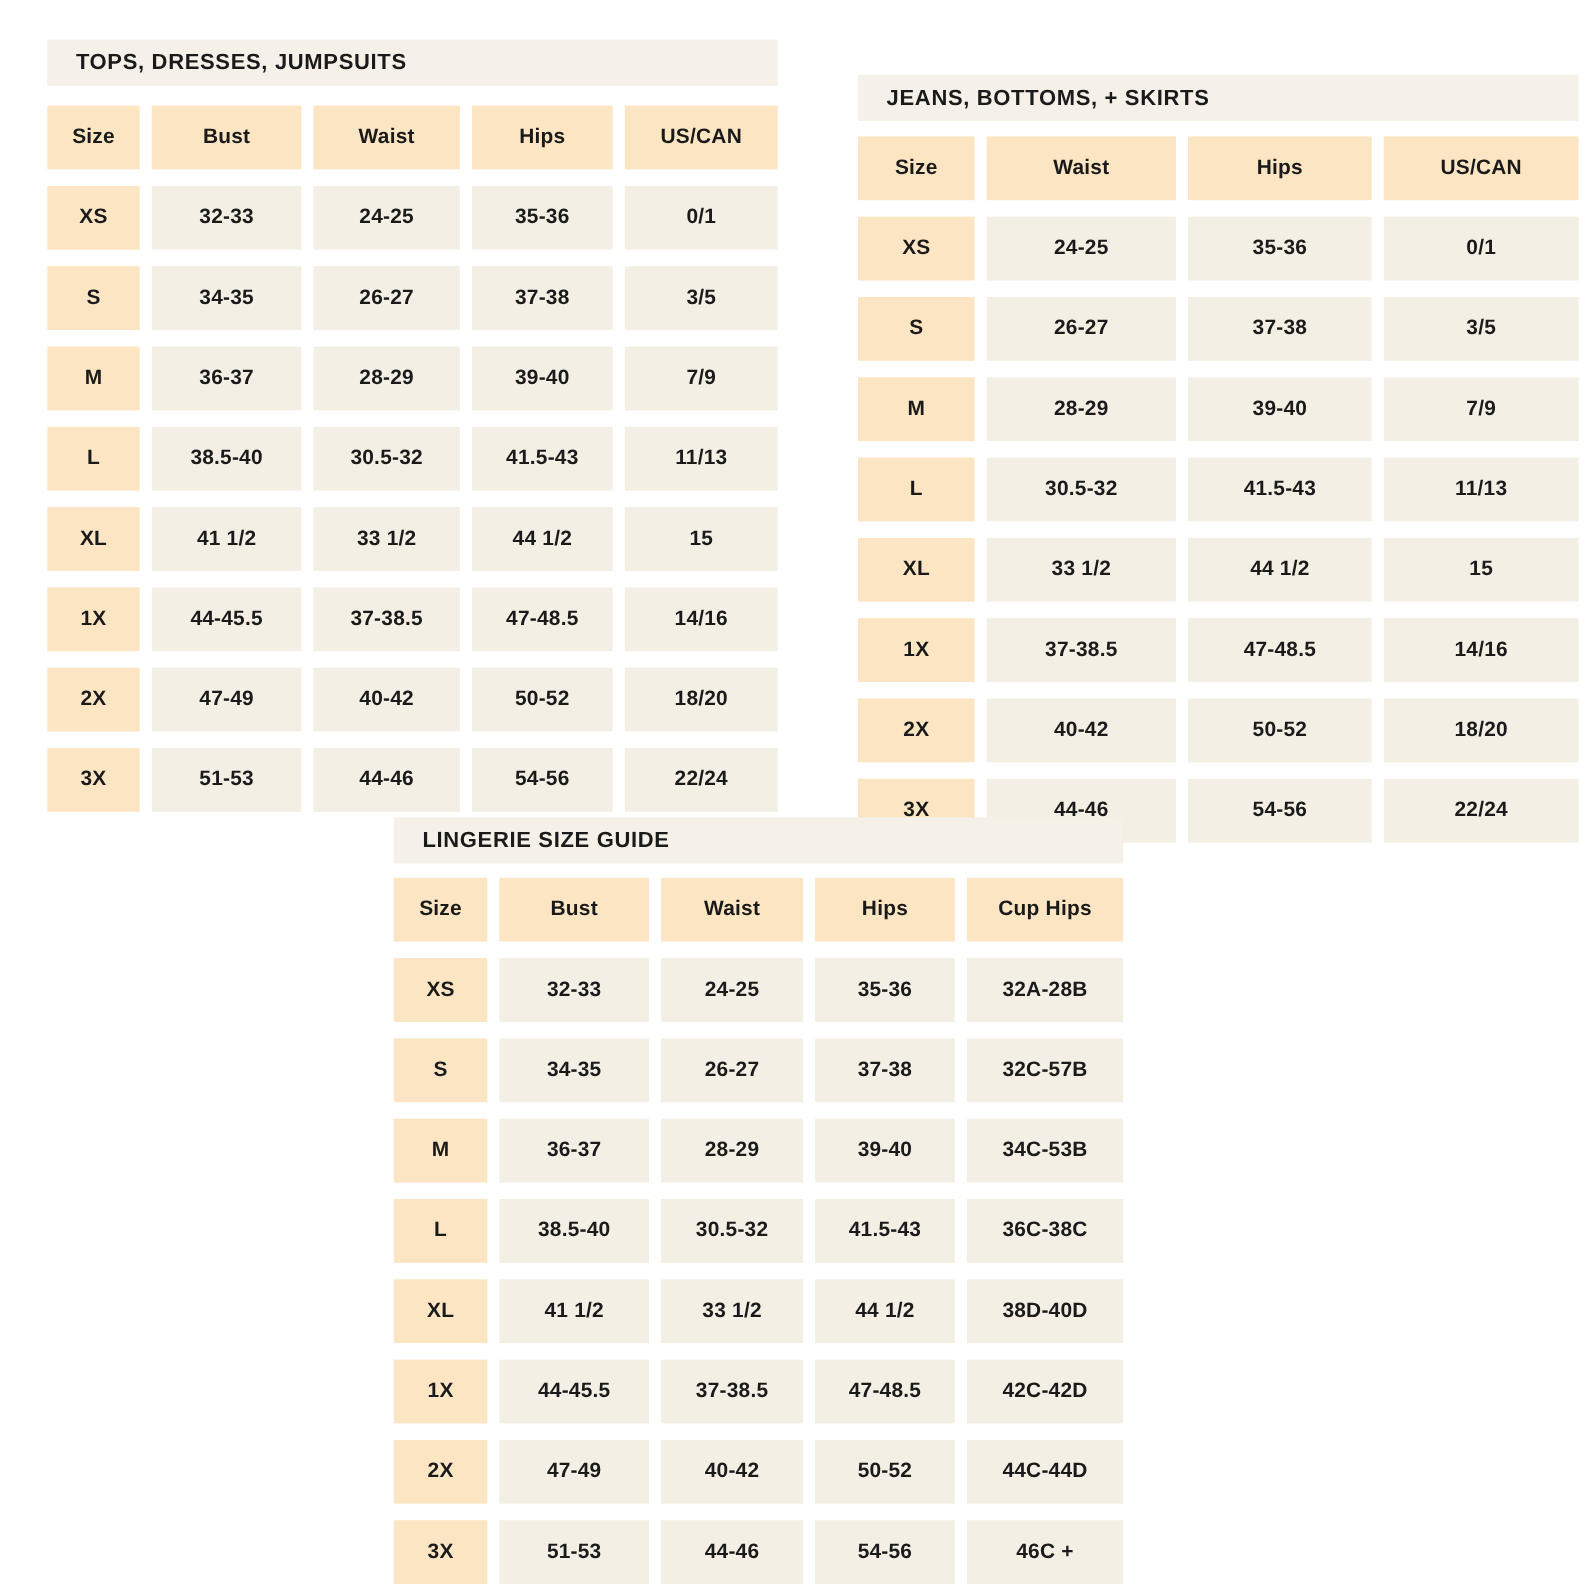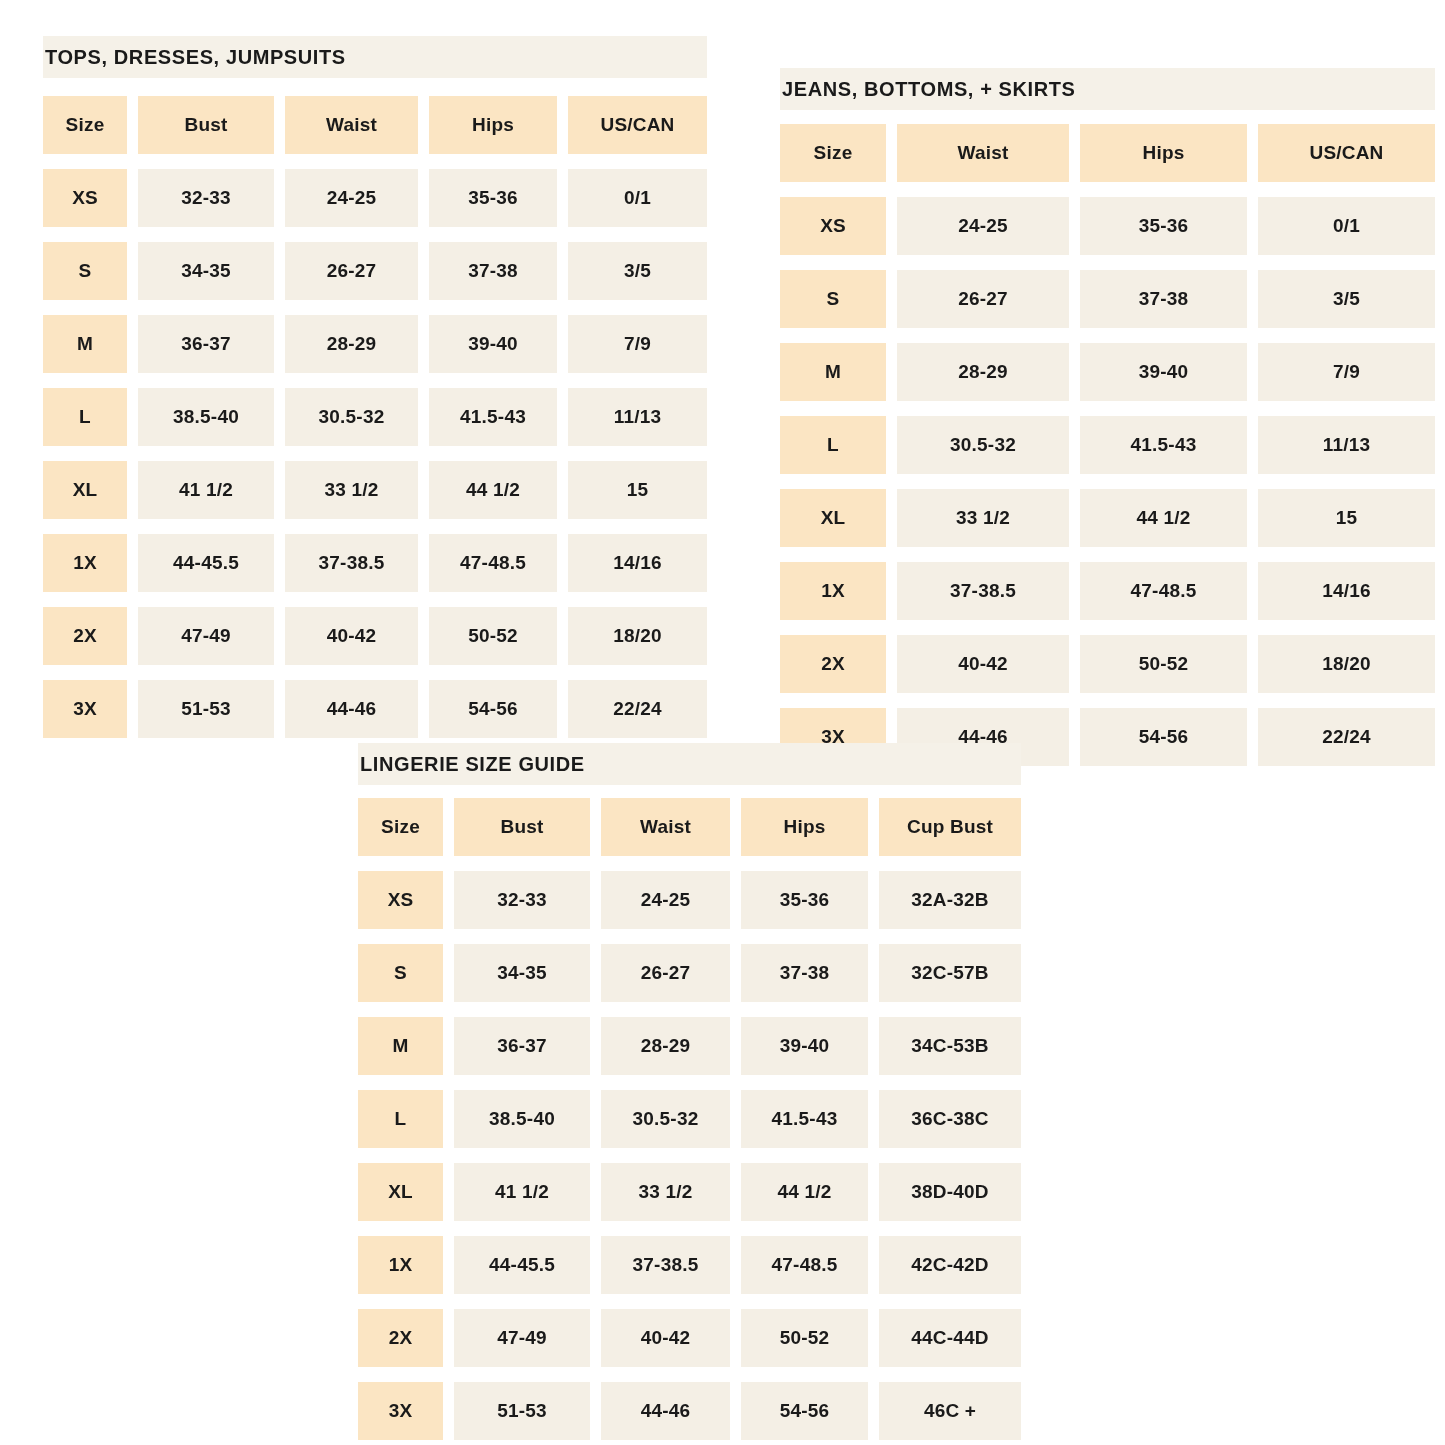--- a/index.html
+++ b/index.html
@@ -14,21 +14,21 @@
   body{
     background:var(--gap);
     font-family:"Liberation Sans", sans-serif;
     color:var(--ink);
     position:relative;
     overflow:hidden;
   }
   .size-table{position:absolute;}
   .title-band{
     background:var(--band);
-    padding:9px 18px 9px 2px;
+    padding:9px 18px 9px 26px;
   }
   .table-title{
     font-size:20px;
     font-weight:800;
     letter-spacing:.6px;
     line-height:24px;
     white-space:nowrap;
   }
   .table-subtitle{
     font-size:14px;
@@ -162,26 +162,26 @@
 <div class="size-table t3" style="left:358px; top:743px; width:663px;">
   <div class="title-band">
     <div class="table-title">LINGERIE SIZE GUIDE</div>
 
   </div>
   <div class="size-grid">
       <div class="cell head">Size</div>
       <div class="cell head">Bust</div>
       <div class="cell head">Waist</div>
       <div class="cell head">Hips</div>
-      <div class="cell head">Cup Bust</div>
+      <div class="cell head">Cup Hips</div>
       <div class="cell size">XS</div>
       <div class="cell data">32-33</div>
       <div class="cell data">24-25</div>
       <div class="cell data">35-36</div>
-      <div class="cell data">32A-32B</div>
+      <div class="cell data">32A-28B</div>
       <div class="cell size">S</div>
       <div class="cell data">34-35</div>
       <div class="cell data">26-27</div>
       <div class="cell data">37-38</div>
       <div class="cell data">32C-57B</div>
       <div class="cell size">M</div>
       <div class="cell data">36-37</div>
       <div class="cell data">28-29</div>
       <div class="cell data">39-40</div>
       <div class="cell data">34C-53B</div>

